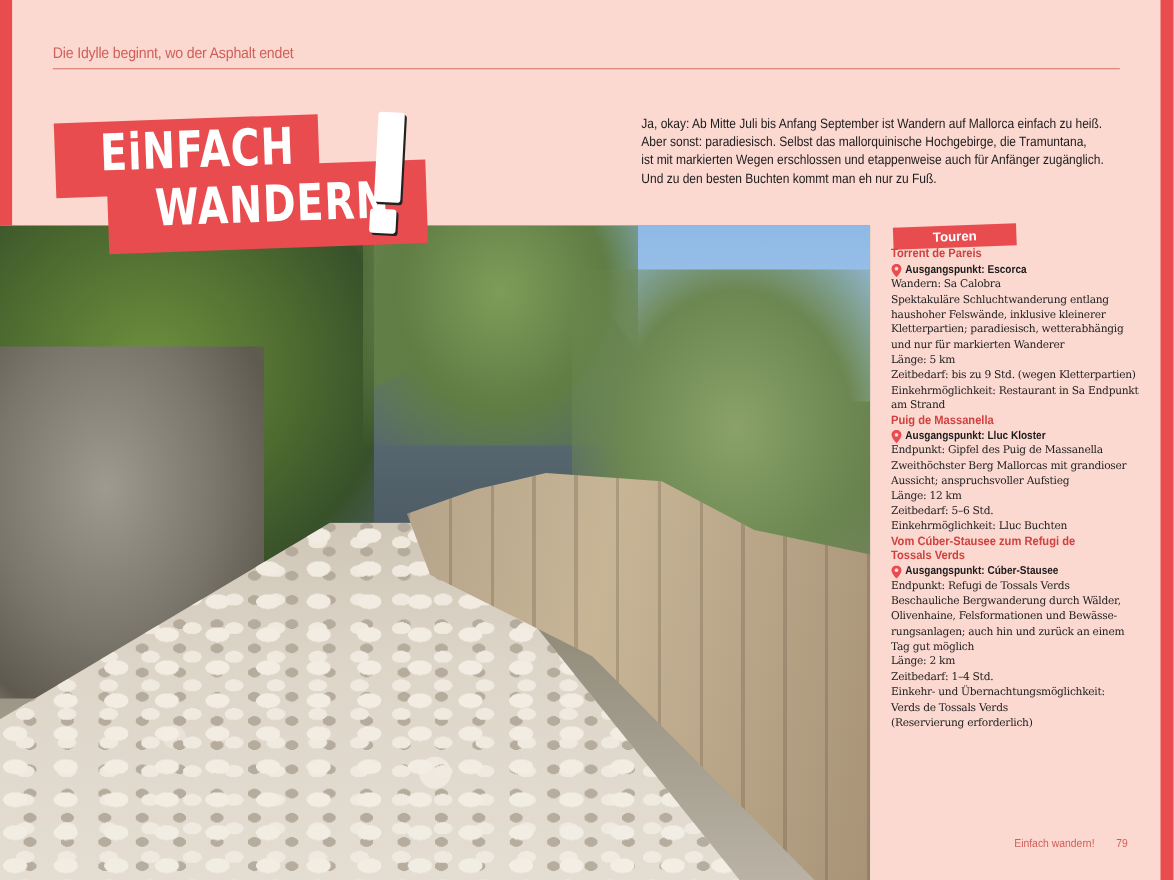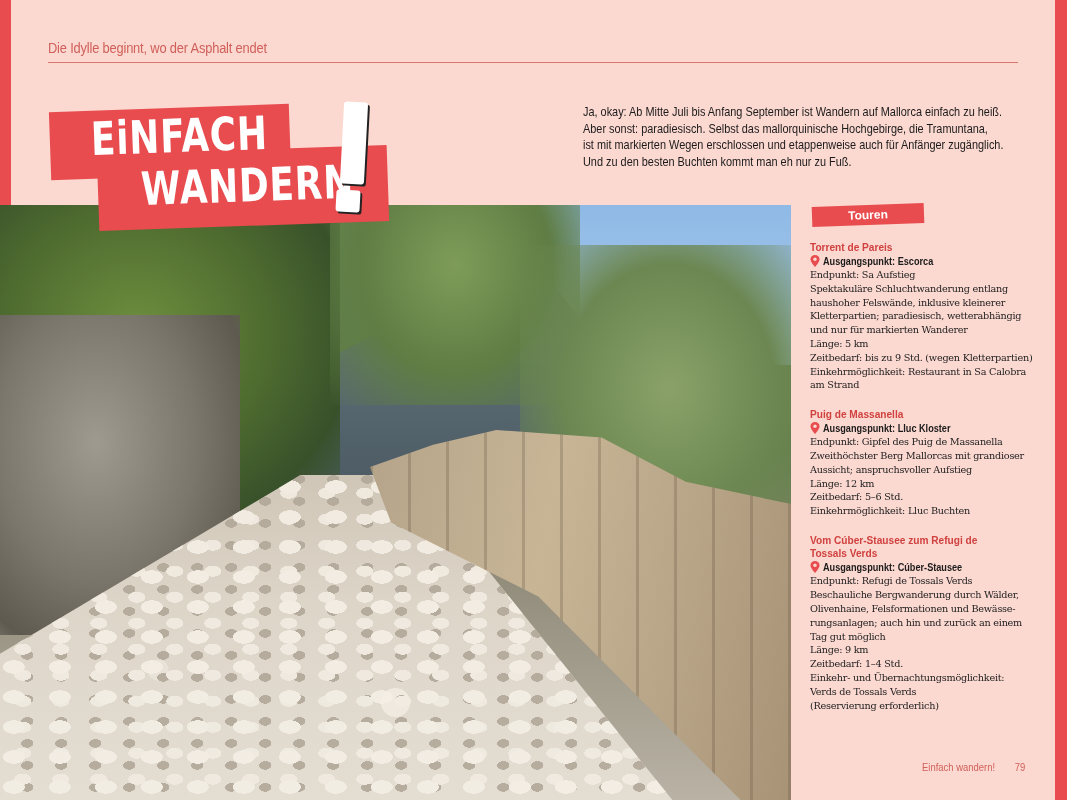--- a/index.html
+++ b/index.html
@@ -49,24 +49,24 @@
   .banner-bg1 { position:absolute; left:2px; top:10px; width:240px; height:68px; background:#e84c4f; transform:rotate(-2deg); }
   .banner-bg2 { position:absolute; left:50px; top:52px; width:290px; height:76px; background:#e84c4f; transform:rotate(-2deg); }
   .banner-line1 { position:absolute; left:42px; top:14px; font-family:"DejaVu Sans", sans-serif; font-weight:bold; font-size:46px; color:#fff; letter-spacing:1px; transform:rotate(-2deg) scaleX(0.78); transform-origin:left top; }
   .banner-line2 { position:absolute; left:92px; top:64px; font-family:"DejaVu Sans", sans-serif; font-weight:bold; font-size:46px; color:#fff; letter-spacing:1px; transform:rotate(-2deg) scaleX(0.78); transform-origin:left top; }
   .exclaim-bar { position:absolute; left:294px; top:4px; width:24px; height:82px; background:#fff; border-radius:3px; transform:rotate(3deg); box-shadow:2px 2px 0 #222; }
   .exclaim-dot { position:absolute; left:288px; top:92px; width:24px; height:22px; background:#fff; border-radius:3px; transform:rotate(3deg); box-shadow:2px 2px 0 #222; }
 
   
   .sidebar { position:absolute; left:810px; top:205px; width:215px; }
   .tab-label { display:inline-block; margin-left:2px; width:112px; height:20px; background:#e84c4f; color:#fff; font-family:"Liberation Sans", sans-serif; font-weight:bold; font-size:12px; text-align:center; line-height:20px; transform:rotate(-2deg); }
-  .tour { margin-top:16px; }
+  .tour { }
   .tour:first-of-type { margin-top:23px; }
   .tour-title { font-family:"Liberation Sans", sans-serif; font-weight:bold; font-size:11px; color:#d0413f; line-height:13.5px; transform:scaleX(0.92); transform-origin:left; }
-  .tour-start { display:flex; align-items:flex-start; gap:3px; font-family:"Liberation Sans", sans-serif; font-weight:bold; font-size:10.4px; color:#1b1b1b; line-height:13.5px; }
+  .tour-start { display:flex; align-items:flex-end; gap:3px; font-family:"Liberation Sans", sans-serif; font-weight:bold; font-size:10.4px; color:#1b1b1b; line-height:13.5px; }
   .tour-start .label { transform:scaleX(0.88); transform-origin:left; white-space:nowrap; }
   .pin { width:10px; height:12px; flex:none; }
   .tour-body { font-family:"DejaVu Serif", serif; font-size:9.7px; line-height:13.8px; color:#222; letter-spacing:-0.25px; }
   .tour-body span { display:block; white-space:nowrap; }
 
   .footer { position:absolute; top:761px; left:922px; font-family:"Liberation Sans", sans-serif; font-size:10.5px; color:#d0605a; display:flex; gap:22px; transform:scaleX(0.9); transform-origin:left; }
 </style>
 </head>
 <body>
 
@@ -112,28 +112,28 @@
   <div class="tour">
     <div class="tour-title">Torrent de Pareis</div>
     <div class="tour-start">
       <svg class="pin" viewBox="0 0 10 12">
           <path d="M5 0C2.4 0 .5 1.9.5 4.3 .5 7.3 5 12 5 12s4.5-4.7 4.5-7.7C9.5 1.9 7.6 0 5 0z" fill="#e84c4f"></path>
           <circle cx="5" cy="4.3" r="1.7" fill="#fbd8d0"></circle>
         </svg>
       <span class="label">Ausgangspunkt: Escorca</span>
     </div>
     <div class="tour-body">
-      <span>Endpunkt: Sa Aufstieg</span>
+      <span>Wandern: Sa Calobra</span>
       <span>Spektakuläre Schluchtwanderung entlang</span>
       <span>haushoher Felswände, inklusive kleinerer</span>
       <span>Kletterpartien; paradiesisch, wetterabhängig</span>
       <span>und nur für markierten Wanderer</span>
       <span>Länge: 5 km</span>
       <span>Zeitbedarf: bis zu 9 Std. (wegen Kletterpartien)</span>
-      <span>Einkehrmöglichkeit: Restaurant in Sa Calobra</span>
+      <span>Einkehrmöglichkeit: Restaurant in Sa Endpunkt</span>
       <span>am Strand</span>
     </div>
   </div>
 
   <div class="tour">
     <div class="tour-title">Puig de Massanella</div>
     <div class="tour-start">
       <svg class="pin" viewBox="0 0 10 12">
           <path d="M5 0C2.4 0 .5 1.9.5 4.3 .5 7.3 5 12 5 12s4.5-4.7 4.5-7.7C9.5 1.9 7.6 0 5 0z" fill="#e84c4f"></path>
           <circle cx="5" cy="4.3" r="1.7" fill="#fbd8d0"></circle>
@@ -161,21 +161,21 @@
           <circle cx="5" cy="4.3" r="1.7" fill="#fbd8d0"></circle>
         </svg>
       <span class="label">Ausgangspunkt: Cúber-Stausee</span>
     </div>
     <div class="tour-body">
       <span>Endpunkt: Refugi de Tossals Verds</span>
       <span>Beschauliche Bergwanderung durch Wälder,</span>
       <span>Olivenhaine, Felsformationen und Bewässe-</span>
       <span>rungsanlagen; auch hin und zurück an einem</span>
       <span>Tag gut möglich</span>
-      <span>Länge: 9 km</span>
+      <span>Länge: 2 km</span>
       <span>Zeitbedarf: 1–4 Std.</span>
       <span>Einkehr- und Übernachtungsmöglichkeit:</span>
       <span>Verds de Tossals Verds</span>
       <span>(Reservierung erforderlich)</span>
     </div>
   </div>
 </div>
 
 <div class="footer">
   <span>Einfach wandern!</span>

